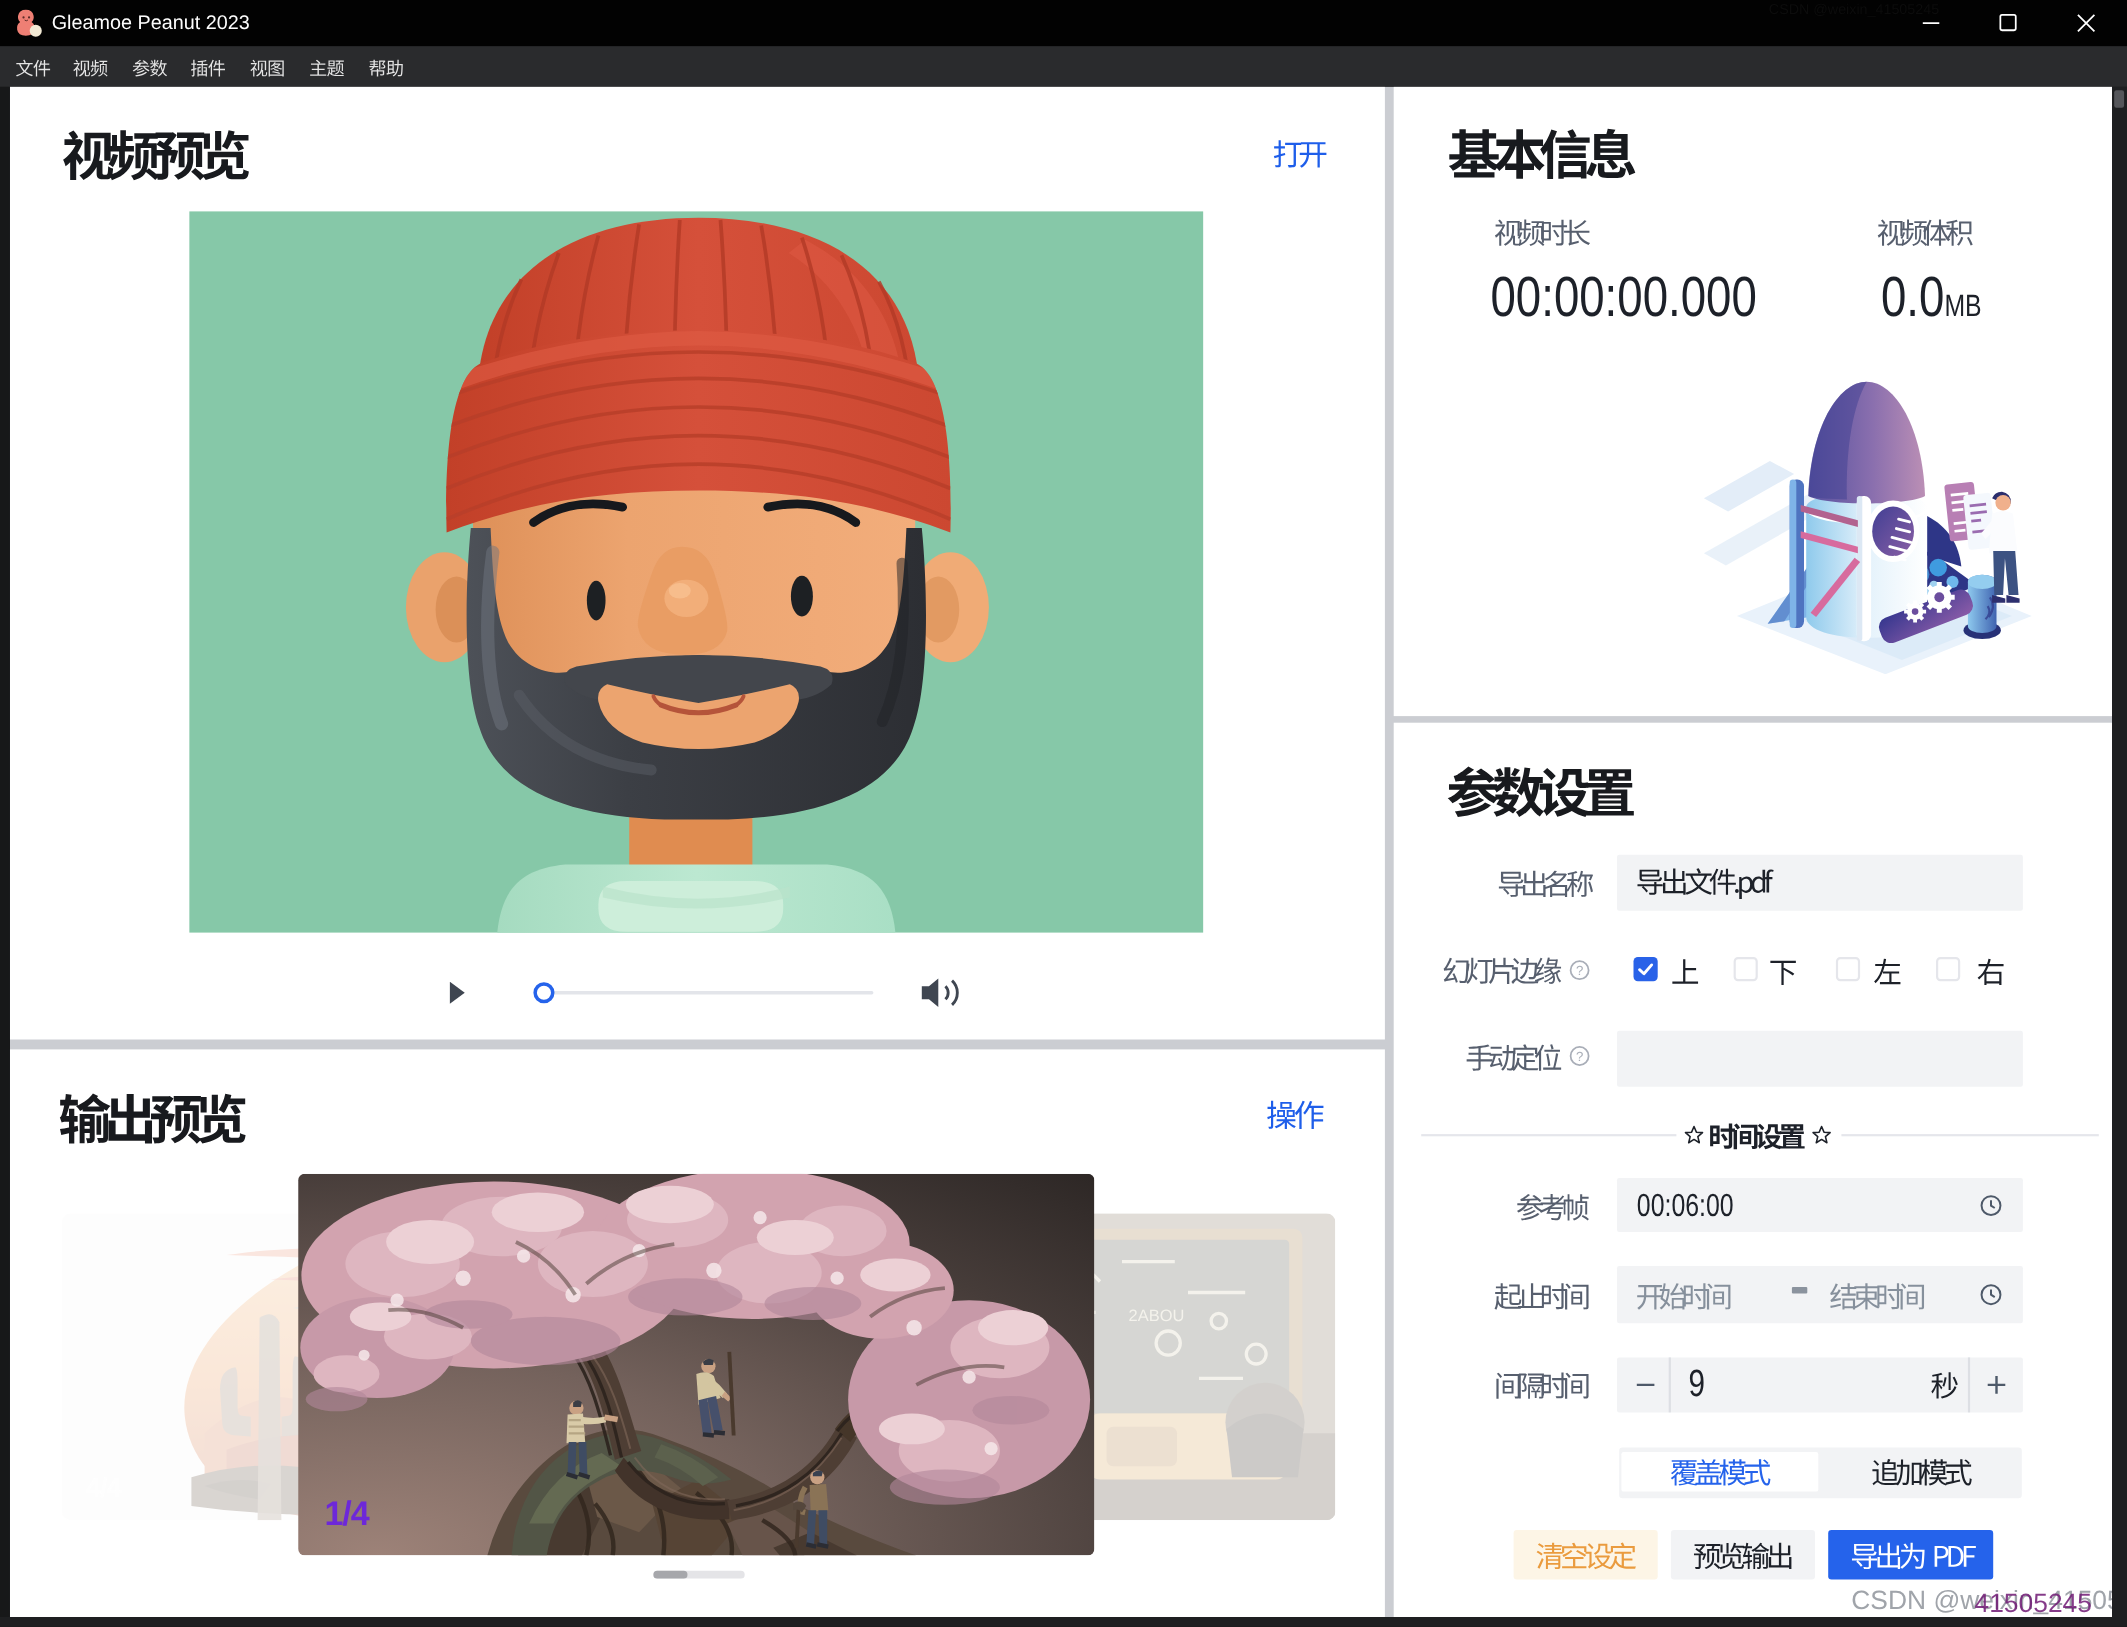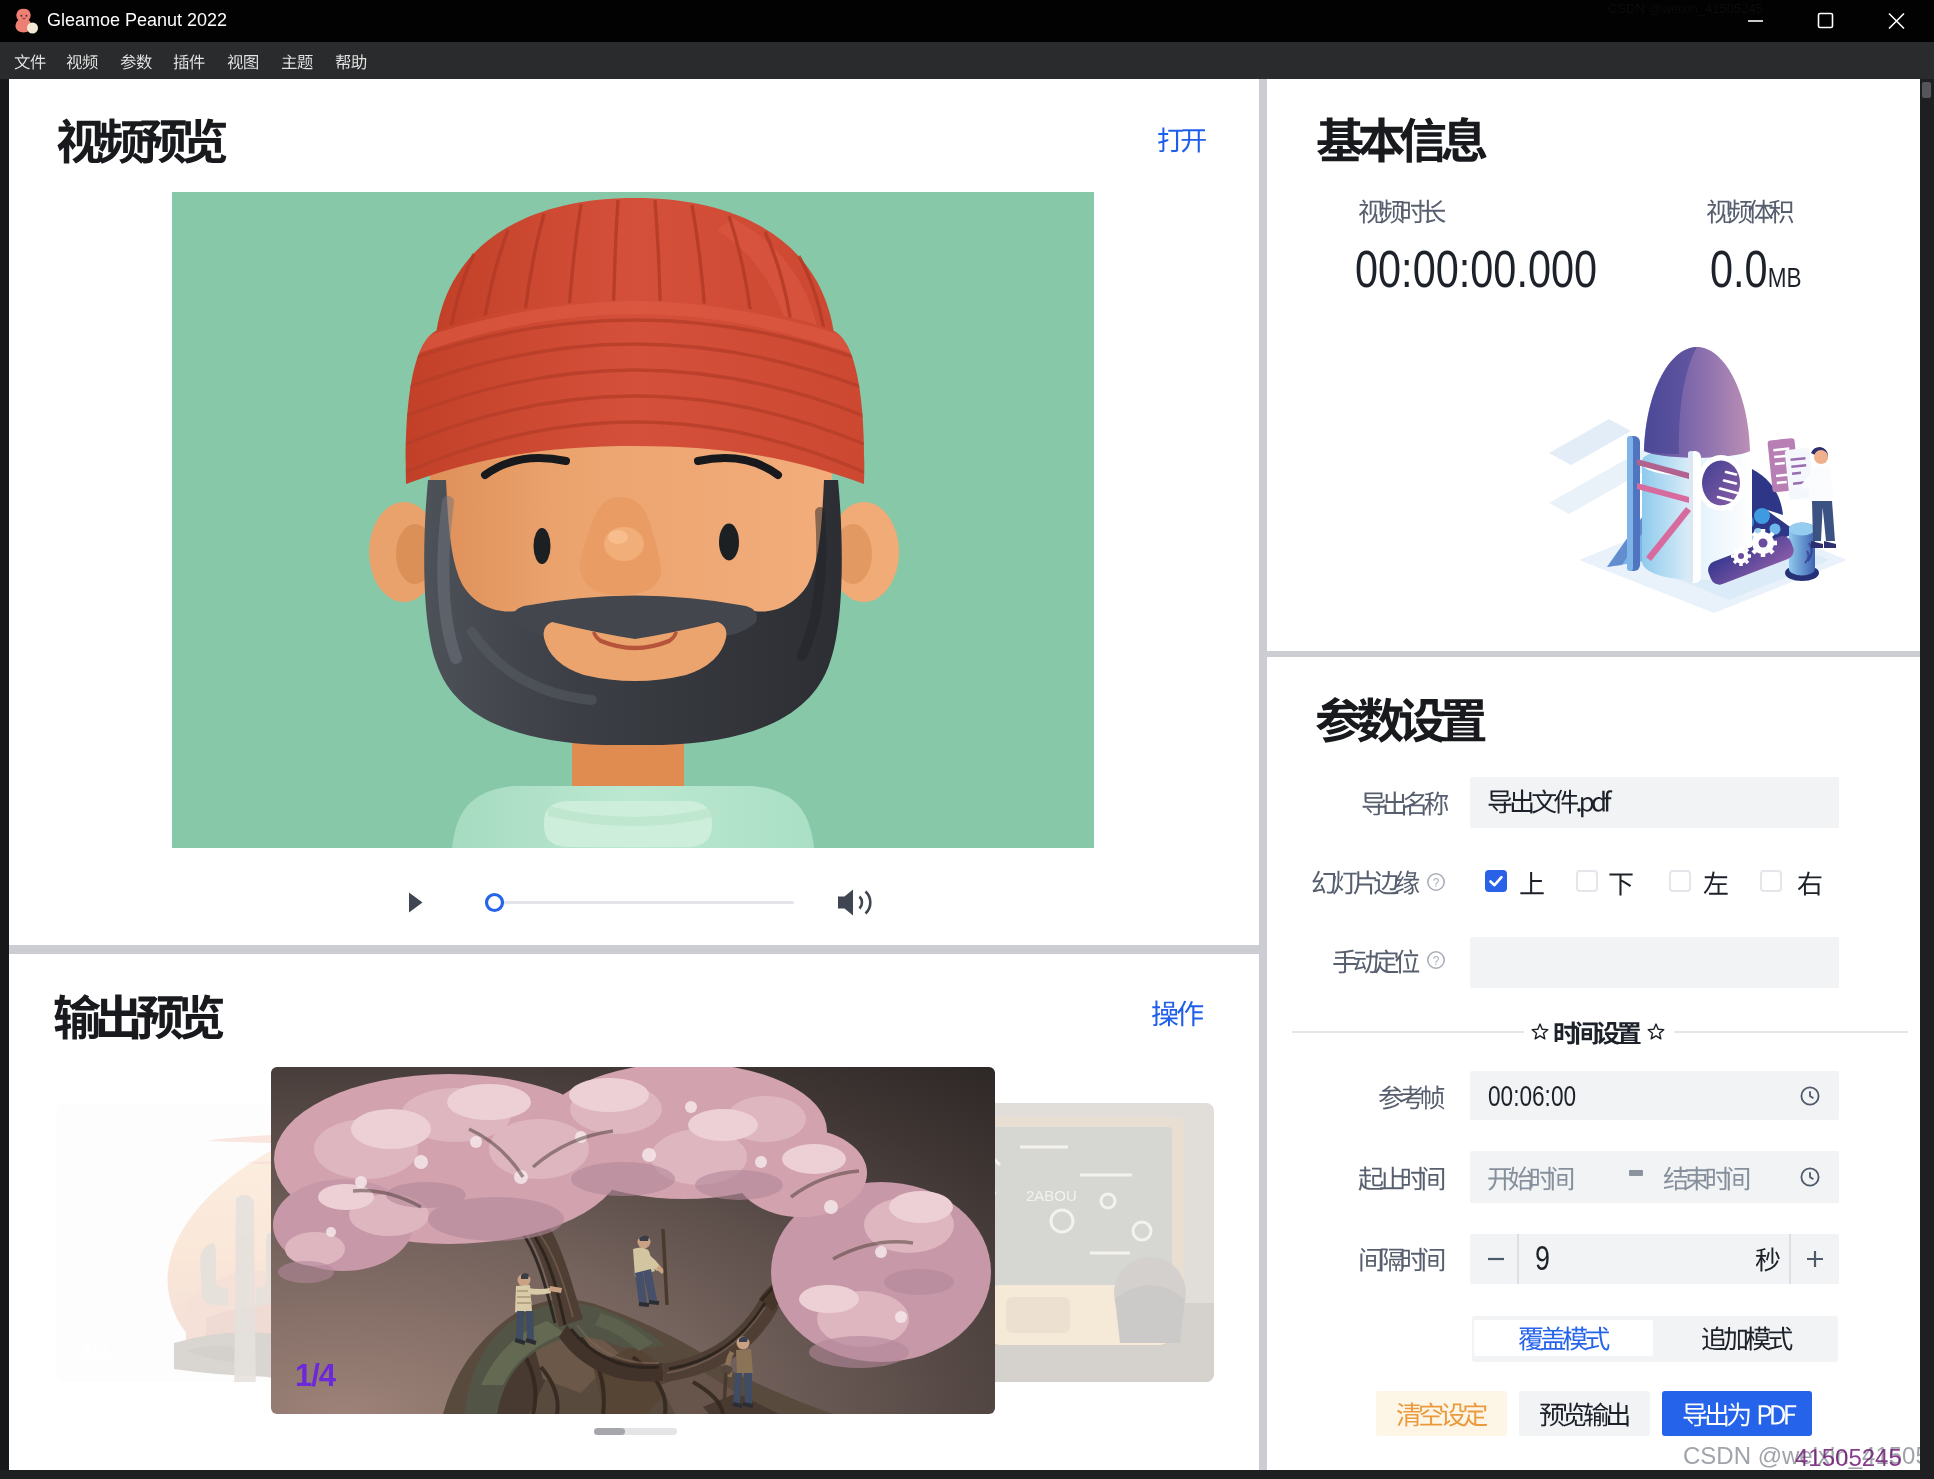--- a/index.html
+++ b/index.html
@@ -102,21 +102,21 @@
 <div id="win">
   <div id="titlebar" class="abs">
     <div class="abs" style="left:15px;top:8px;"><svg width="24" height="26" viewBox="0 0 24 26">
   <path d="M8.5 0.8 q6 0 7 5.2 q0.8 3.5 -1.8 6 q3.5 2.6 2.7 7 q-0.9 5.4 -7.9 5.4 q-7 0 -7.9 -5.4 q-0.8 -4.4 2.7 -7 q-2.6 -2.5 -1.8 -6 q1 -5.2 7 -5.2 z" fill="#ee7f74"></path>
   <circle cx="6.4" cy="7.8" r="1" fill="#5d2b28"></circle>
   <circle cx="11.4" cy="7.8" r="1" fill="#5d2b28"></circle>
   <path d="M7.4 10.2 q1.5 1.4 3 0" stroke="#5d2b28" stroke-width="0.9" fill="none"></path>
   <circle cx="17.5" cy="20" r="5.5" fill="#f2e9d4"></circle>
 </svg>
 </div>
-    <div class="abs" style="left:47px;top:10px;font-size:18px;color:#fdfdfd;">Gleamoe Peanut 2022</div>
+    <div class="abs" style="left:47px;top:10px;font-size:18px;color:#fdfdfd;">Gleamoe Peanut 2023</div>
     <div class="abs" style="left:1608px;top:1px;font-size:13px;color:#0c0c0c;">CSDN @weixin_41505245</div>
     <svg class="abs" style="left:1740px;top:6px" width="180" height="30" viewBox="0 0 180 30">
       <line x1="8" y1="15" x2="23" y2="15" class="icon-line"></line>
       <rect x="78.5" y="7.5" width="14" height="14" rx="1.5" class="icon-line"></rect>
       <path d="M149 7.5 L164 22.5 M164 7.5 L149 22.5" class="icon-line"></path>
     </svg>
   </div>
   <div id="menubar" class="abs">
     <div class="abs" style="left:14px;top:12px">
         <svg width="31.7" height="17.2" viewBox="0 0 31.7 17.2" style="display:block;overflow:visible">

